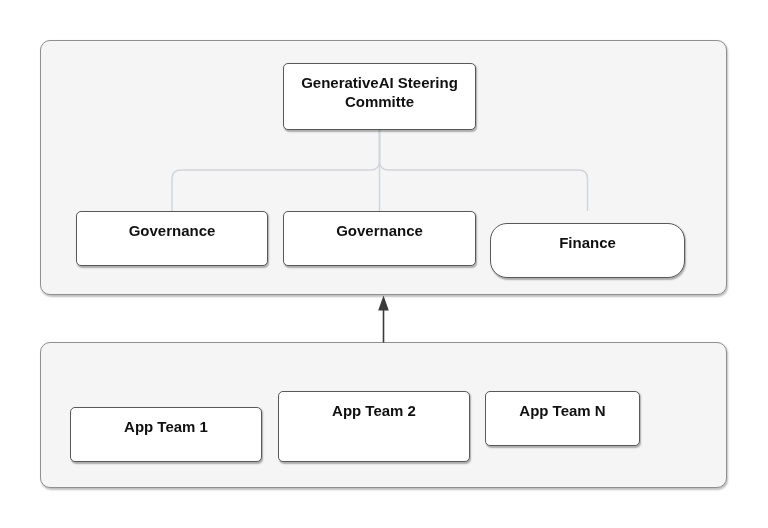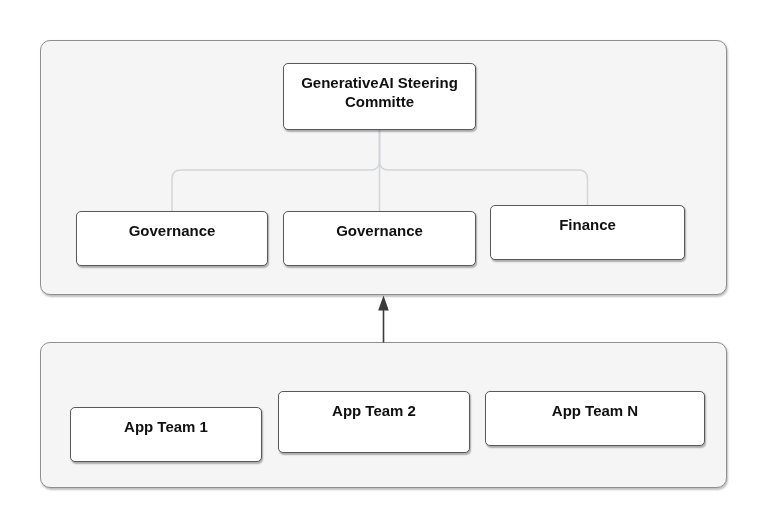--- a/index.html
+++ b/index.html
@@ -60,24 +60,24 @@
     padding: 9px 8px 8px 8px;
     font-size: 15px;
     font-weight: bold;
     color: var(--text, #111111);
     text-align: center;
     line-height: 19px;
   }
   .node-committee  { left: 283px; top: 63px;  width: 193px; height: 67px; }
   .node-governance { left: 76px;  top: 211px; width: 192px; height: 55px; }
   .node-technology { left: 283px; top: 211px; width: 193px; height: 55px; }
-  .node-finance    { left: 490px; top: 205px; width: 195px; height: 55px; }
+  .node-finance    { left: 490px; top: 223px; width: 195px; height: 55px; border-radius: 17px; }
   .node-app1       { left: 70px;  top: 391px; width: 192px; height: 55px; margin-top: 16px; }
-  .node-app2       { left: 278px; top: 391px; width: 192px; height: 62px; }
-  .node-appn       { left: 485px; top: 391px; width: 220px; height: 55px; }
+  .node-app2       { left: 278px; top: 391px; width: 192px; height: 71px; }
+  .node-appn       { left: 485px; top: 391px; width: 155px; height: 55px; }
 </style>
 </head>
 <body>
 
 <div class="canvas">
 
   <div class="group-container container-top"></div>
 
   <div class="group-container container-bottom"></div>
 

